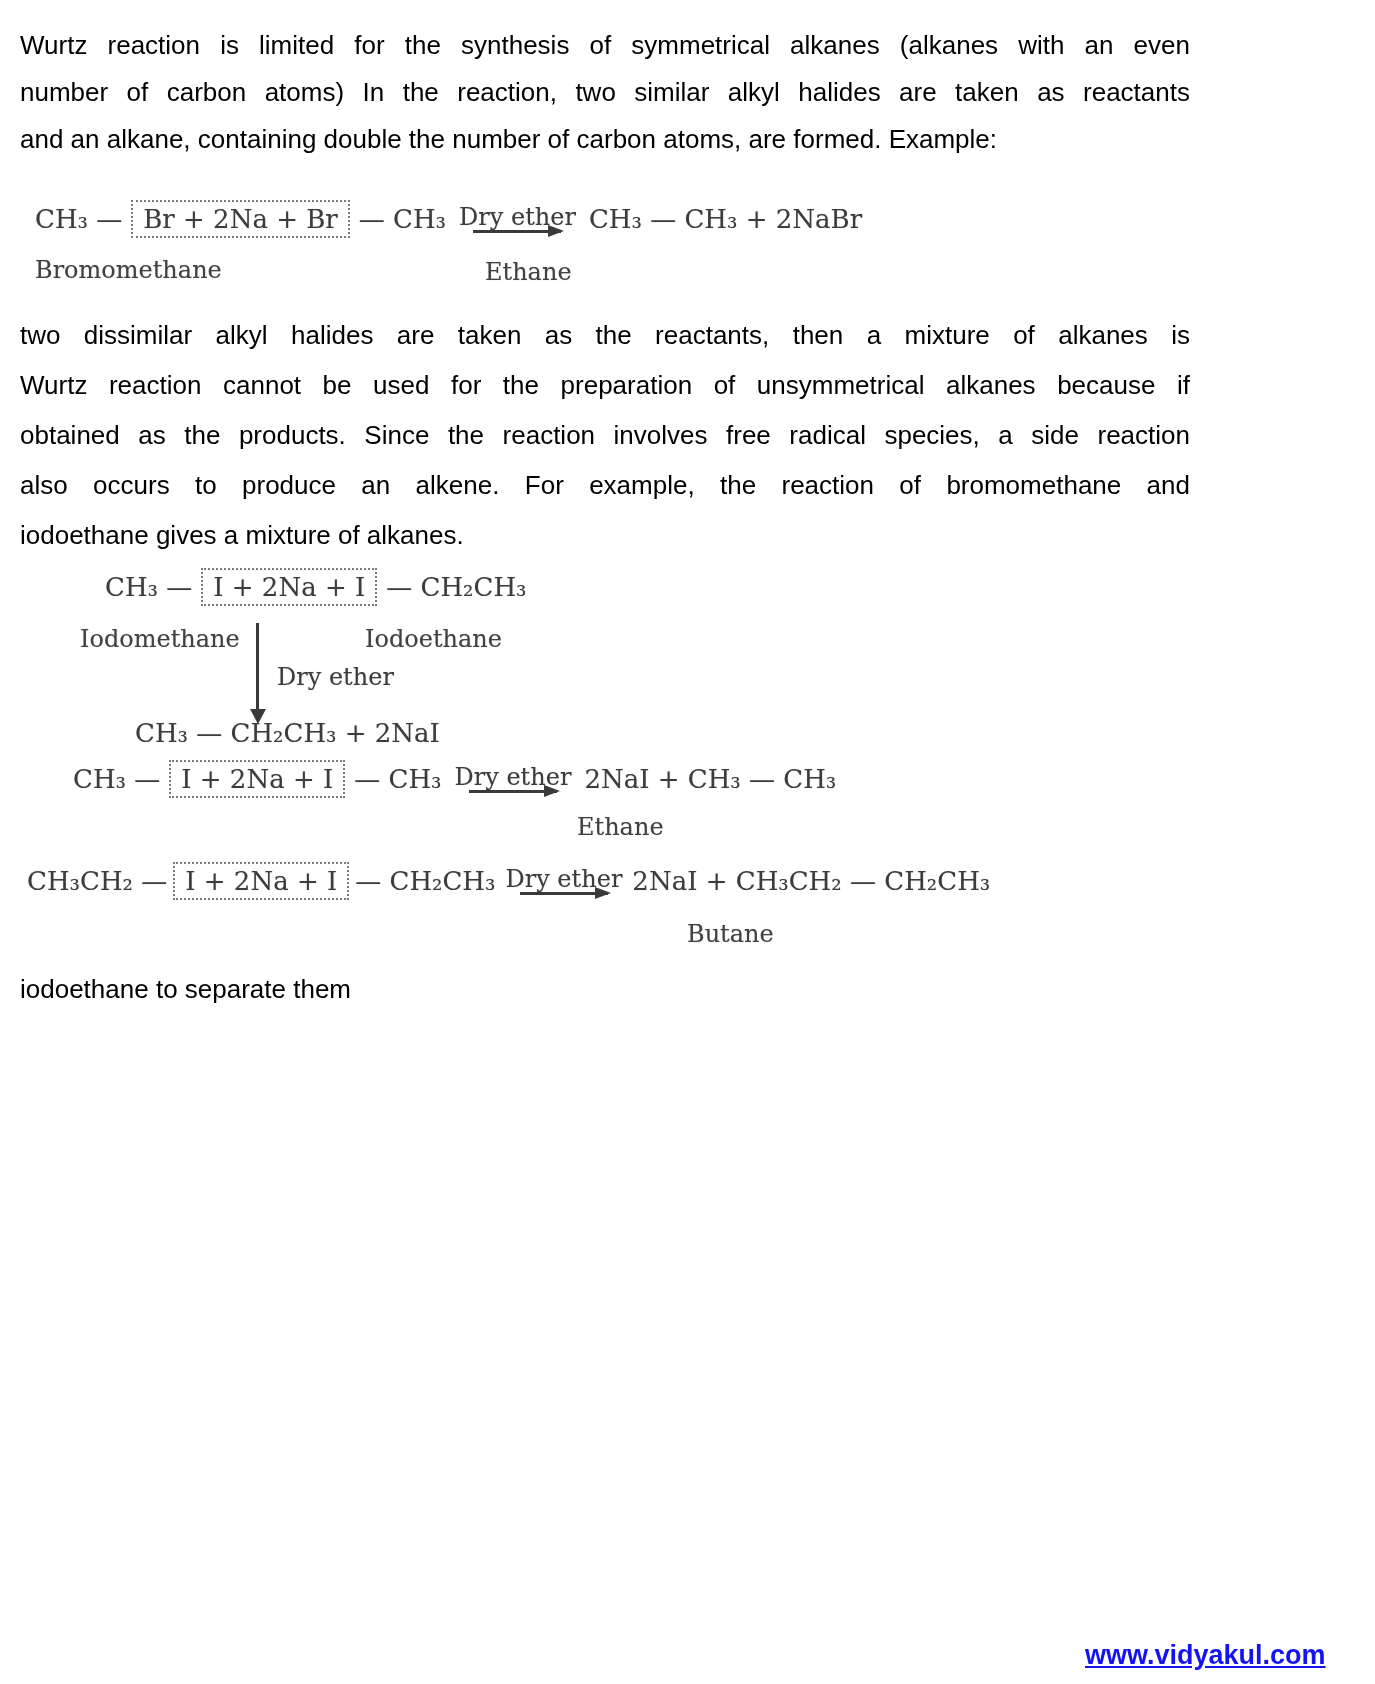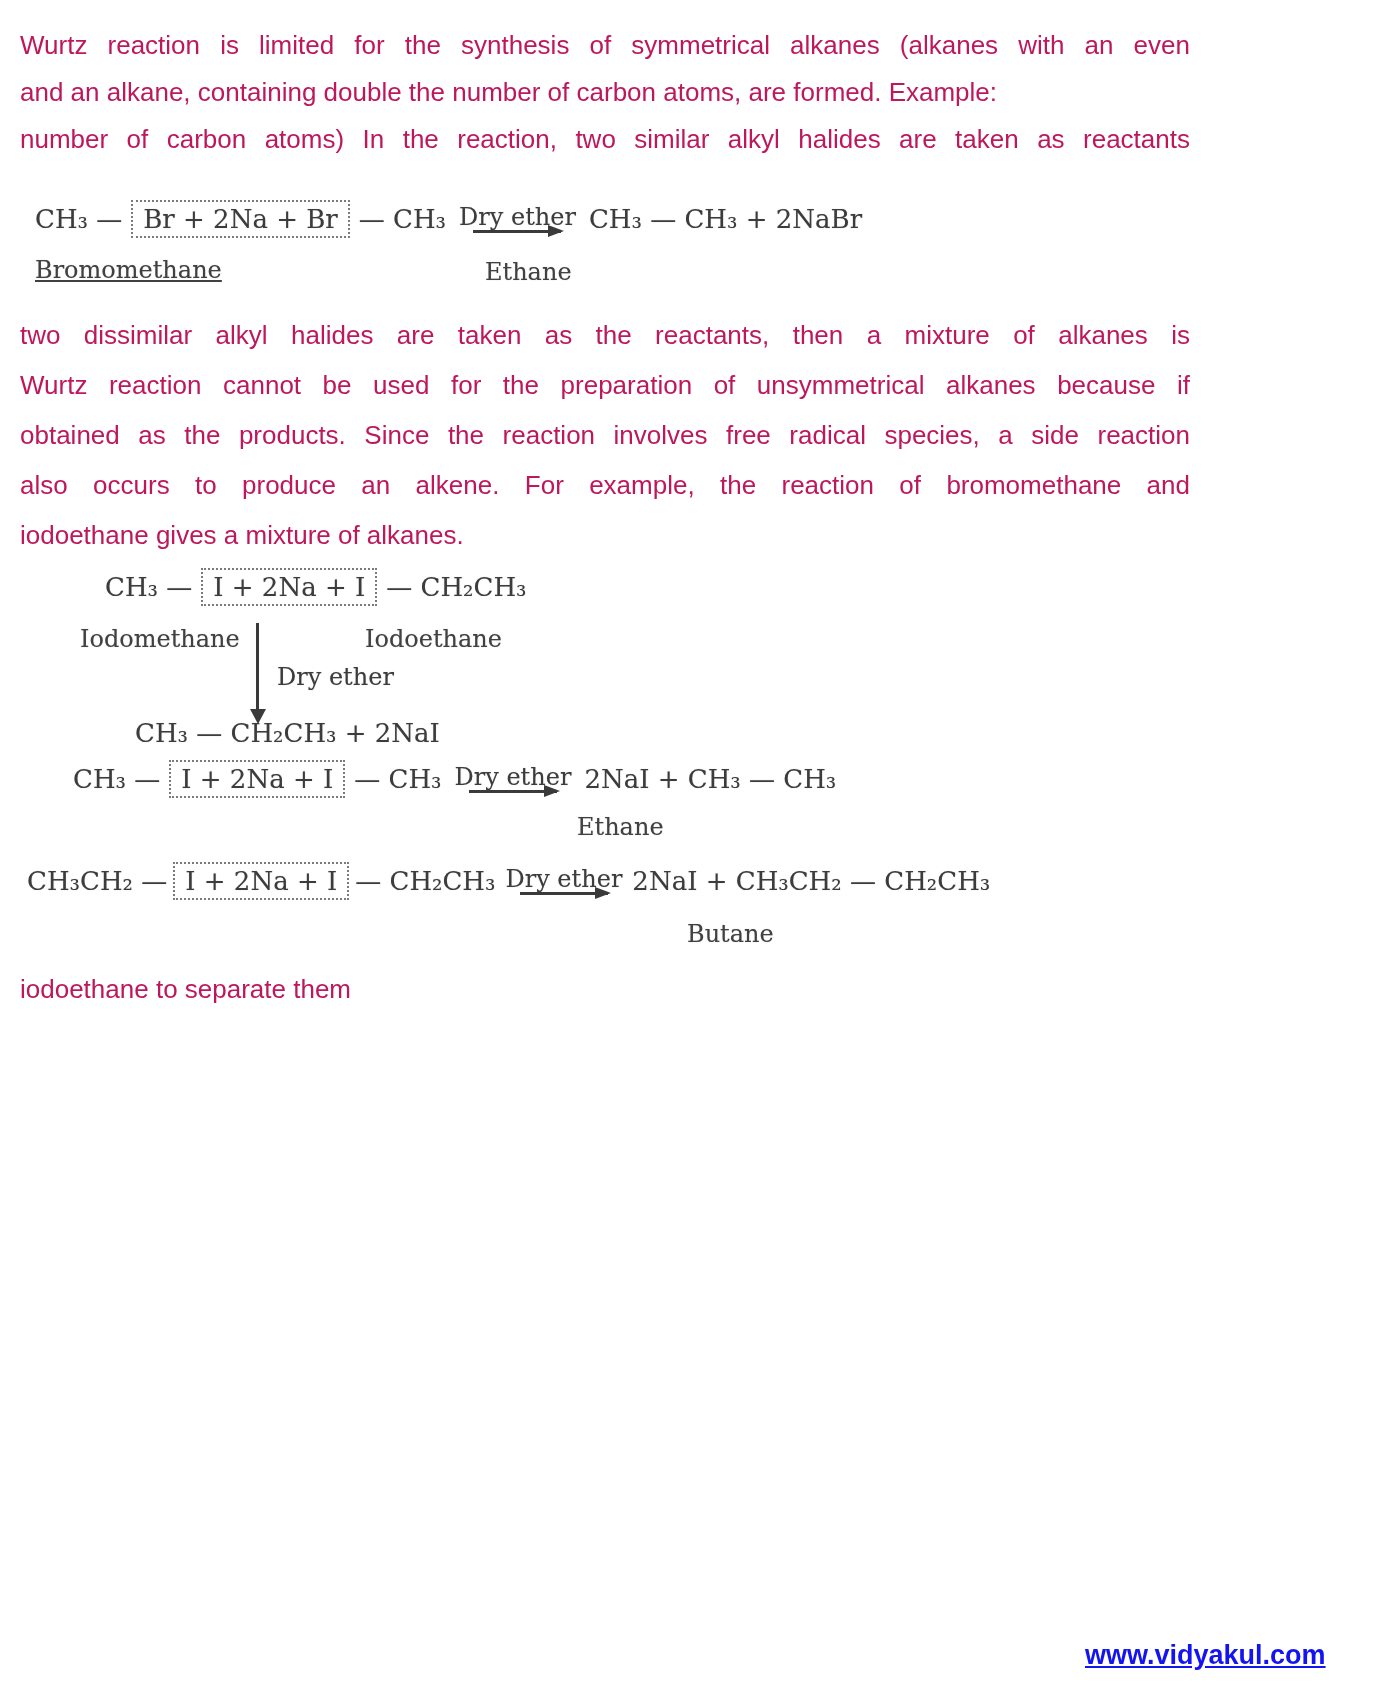--- a/index.html
+++ b/index.html
@@ -1,21 +1,21 @@
 <!DOCTYPE html>
 <html><head>
 <meta charset="utf-8">
 <style>
   html,body { margin:0; padding:0; background:#ffffff; }
   .page {
     position:relative; width:1375px; height:1684px; background:#ffffff;
     font-family:"Liberation Sans", sans-serif; color:#1c1c1c; overflow:hidden;
   }
   
-  .para { position:absolute; left:20px; width:1170px; font-size:26px; line-height:47px; color:#be185d; }
+  .para { position:absolute; left:20px; width:1170px; font-size:26px; line-height:47px; color:#000000; }
   .pline { text-align:justify; text-align-last:justify; }
   .pline.last { text-align:left; text-align-last:left; }
   #para1 { top:22px; }
   #para2 { top:310px; line-height:50px; }
   #para3 { top:965px; line-height:48px; }
   
   .equation {
     position:absolute; font-family:"DejaVu Serif", serif; color:#3c3c3c;
     font-size:26px; white-space:nowrap;
     text-shadow:0 0 1px rgba(60,60,60,0.35);
@@ -48,36 +48,36 @@
     text-decoration:underline; cursor:pointer;
   }
 </style>
 </head>
 <body>
 
 <div class="page">
 
   <div class="para" id="para1">
     <div class="pline">Wurtz reaction is limited for the synthesis of symmetrical alkanes (alkanes with an even</div>
+    <div class="pline">number of carbon atoms) In the reaction, two similar alkyl halides are taken as reactants</div>
     <div class="pline last">and an alkane, containing double the number of carbon atoms, are formed. Example:</div>
-    <div class="pline">number of carbon atoms) In the reaction, two similar alkyl halides are taken as reactants</div>
   </div>
 
   <div class="equation" id="eq1">
     <div class="eq-row">
       <span>CH₃ —</span>
       <span class="dash-box">Br + 2Na + Br</span>
       <span>— CH₃</span>
       <span class="rxn-arrow">
         <span class="rxn-cond">Dry ether</span>
         <span class="harrow"></span>
       </span>
       <span>CH₃ — CH₃ + 2NaBr</span>
     </div>
-    <span class="cmp-label" style="left:0; top:56px;text-decoration:underline;">Bromomethane</span>
+    <span class="cmp-label" style="left:0; top:56px;">Bromomethane</span>
     <span class="cmp-label" style="left:450px; top:58px;">Ethane</span>
   </div>
 
   <div class="para" id="para2">
     <div class="pline">two dissimilar alkyl halides are taken as the reactants, then a mixture of alkanes is</div>
     <div class="pline">Wurtz reaction cannot be used for the preparation of unsymmetrical alkanes because if</div>
     <div class="pline">obtained as the products. Since the reaction involves free radical species, a side reaction</div>
     <div class="pline">also occurs to produce an alkene. For example, the reaction of bromomethane and</div>
     <div class="pline last">iodoethane gives a mixture of alkanes.</div>
   </div>

